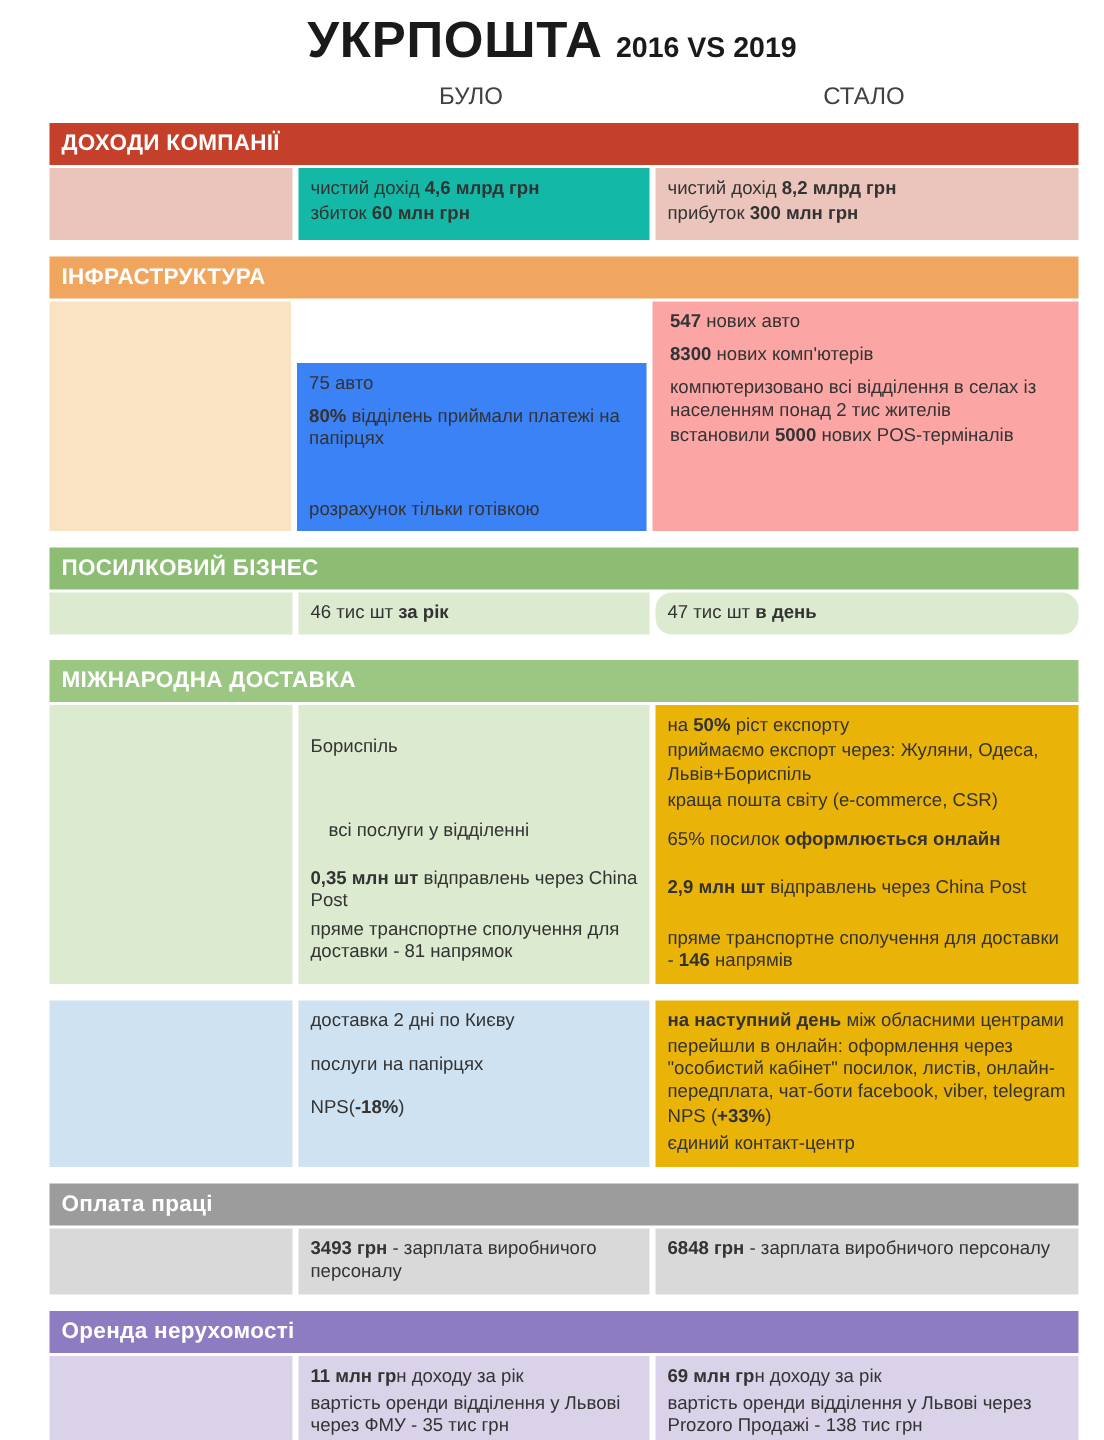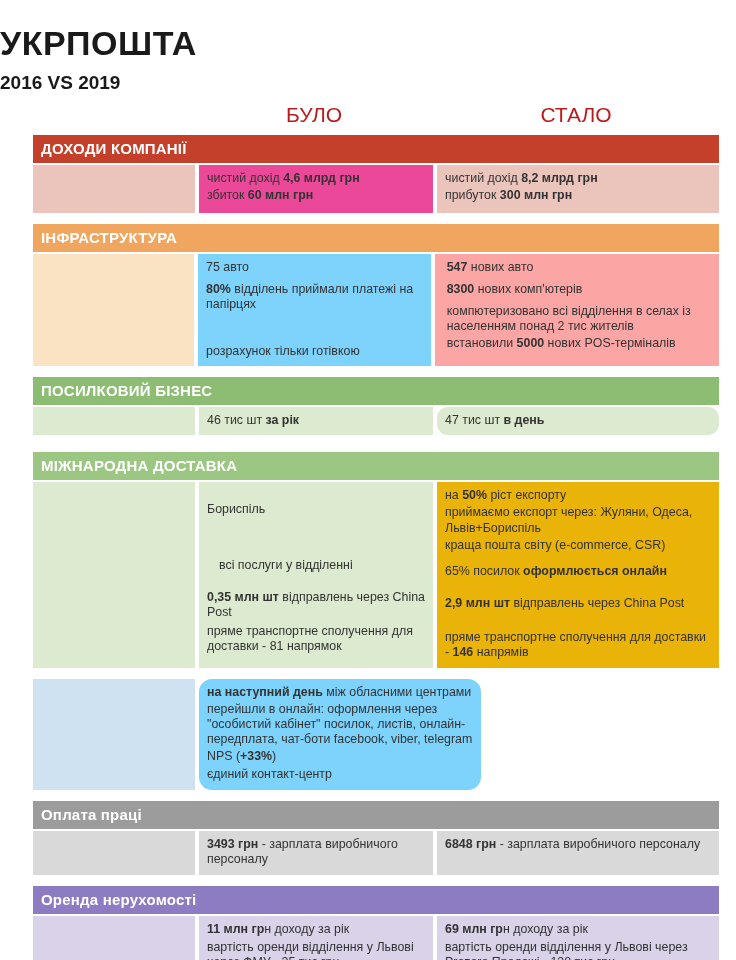--- a/index.html
+++ b/index.html
@@ -1,27 +1,27 @@
 <!DOCTYPE html>
 <html><head>
 <meta charset="utf-8">
 <style>
   html,body{margin:0;padding:0;background:#ffffff;}
   body{width:736px;height:960px;font-family:"Liberation Sans",sans-serif;color:#333333;}
   .page{width:736px;height:960px;overflow:hidden;background:#ffffff;}
 
-  .title-row{display:flex;justify-content:center;align-items:baseline;gap:9px;margin-top:24px;flex-direction:column;}
+  .title-row{display:flex;justify-content:center;align-items:baseline;gap:9px;margin-top:8px;}
   .title-brand{font-size:34px;font-weight:bold;letter-spacing:0.5px;color:#1a1a1a;}
   .title-comparison{font-size:19px;font-weight:bold;color:#1a1a1a;}
 
   .col-labels{display:flex;margin:9px 0 8px 33px;width:686px;}
   .col-labels .spacer-w{width:162px;}
   .col-labels .was-w{width:238px;text-align:center;}
   .col-labels .became-w{width:286px;text-align:center;}
-  .col-label{font-size:21px;color:#b91c1c;}
+  .col-label{font-size:16px;color:#404040;}
 
   .sections{margin-left:33px;width:686px;}
   .section{margin-bottom:11px;}
   .section:nth-child(3){margin-bottom:17px;}
   .section:last-child{margin-bottom:0;}
 
   .section-header{height:28px;line-height:28px;padding-left:8px;color:#ffffff;
     font-weight:bold;font-size:15px;letter-spacing:0.2px;}
 
   .section-body{display:flex;gap:4px;background:#ffffff;margin-top:2px;}
@@ -49,39 +49,39 @@
     <div class="spacer-w"></div>
     <div class="was-w col-label">БУЛО</div>
     <div class="became-w col-label">СТАЛО</div>
   </div>
 
   <div class="sections" id="sections">
       <div class="section">
         <div class="section-header" style="background: rgb(196, 64, 42);">ДОХОДИ КОМПАНІЇ</div>
         <div class="section-body">
           <div class="col spacer" style="background: rgb(235, 197, 188);"></div>
-          <div class="col was" style="background: #ec4899;">
+          <div class="col was" style="background: #14b8a6;">
             <div class="cell-row" style="min-height: 36px;">
               <div class="line">чистий дохід <b>4,6 млрд грн</b></div>
               <div class="line">збиток <b>60 млн грн</b></div>
             </div>
           </div>
           <div class="col became" style="background: rgb(235, 197, 188);">
             <div class="cell-row" style="min-height: 36px;">
               <div class="line">чистий дохід <b>8,2 млрд грн</b></div>
               <div class="line">прибуток <b>300 млн грн</b></div>
             </div>
           </div>
         </div>
       </div>
       <div class="section">
         <div class="section-header" style="background: rgb(240, 166, 94);">ІНФРАСТРУКТУРА</div>
         <div class="section-body">
           <div class="col spacer" style="background: rgb(250, 227, 195);"></div>
-          <div class="col was" style="background: #7dd3fc;">
+          <div class="col was" style="background: #3b82f6; margin-top: 41px;">
             <div class="cell-row" style="min-height: 22px;">
               <div class="line">75 авто</div>
             </div>
             <div class="cell-row" style="min-height: 22px;">
               <div class="line"><b>80%</b> відділень приймали платежі на папірцях</div>
             </div>
             <div class="cell-row" style="min-height: 30px;"></div>
             <div class="cell-row" style="min-height: 16px;">
               <div class="line">розрахунок тільки готівкою</div>
             </div>
@@ -153,21 +153,30 @@
             </div>
             <div class="cell-row" style="min-height: 28px;">
               <div class="line">пряме транспортне сполучення для доставки - <b>146</b> напрямів</div>
             </div>
           </div>
         </div>
       </div>
       <div class="section">
         <div class="section-body">
           <div class="col spacer" style="background: rgb(207, 226, 241);"></div>
-          <div class="col became" style="background: #7dd3fc; border-radius: 13px;">
+          <div class="col was" style="background: rgb(207, 226, 241);">
+            <div class="cell-row" style="min-height: 74px;">
+              <div class="line">доставка 2 дні по Києву</div>
+              <div class="line gap"></div>
+              <div class="line">послуги на папірцях</div>
+              <div class="line gap"></div>
+              <div class="line">NPS(<b>-18%</b>)</div>
+            </div>
+          </div>
+          <div class="col became" style="background: #eab308;">
             <div class="cell-row" style="min-height: 74px;">
               <div class="line"><b>на наступний день</b> між обласними центрами</div>
               <div class="line">перейшли в онлайн: оформлення через "особистий кабінет" посилок, листів, онлайн-передплата, чат-боти facebook, viber, telegram</div>
               <div class="line">NPS (<b>+33%</b>)</div>
               <div class="line">єдиний контакт-центр</div>
             </div>
           </div>
         </div>
       </div>
       <div class="section">

